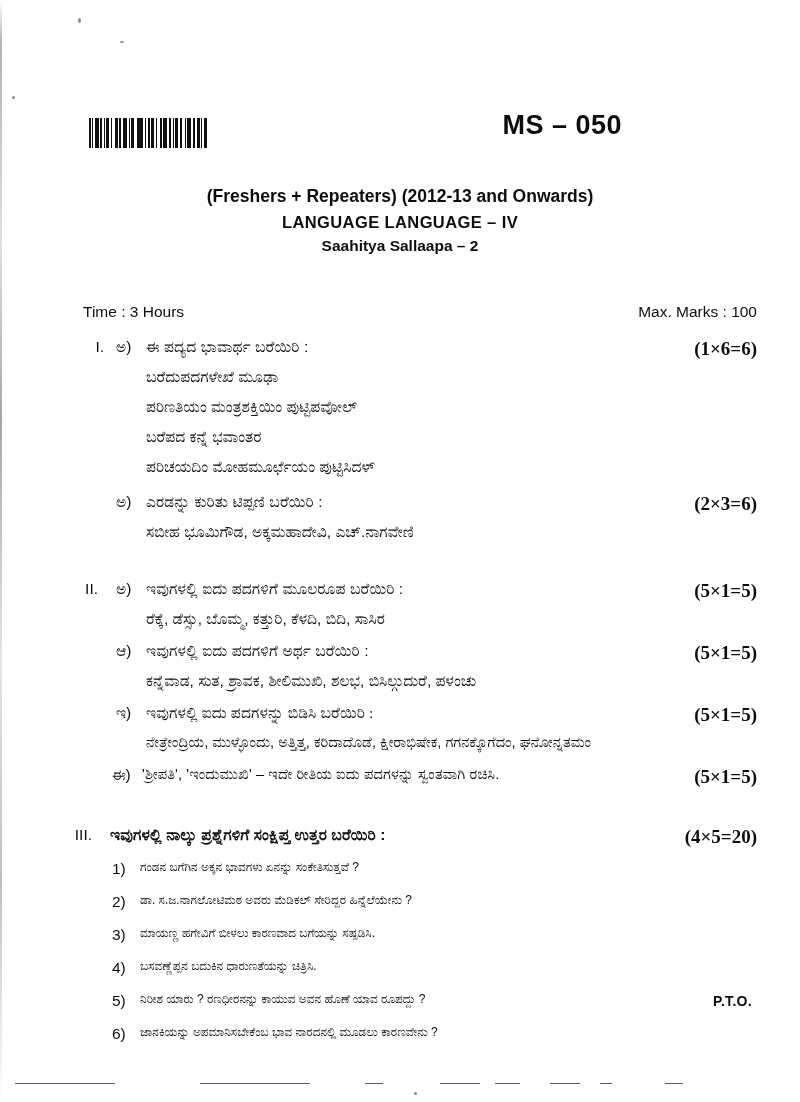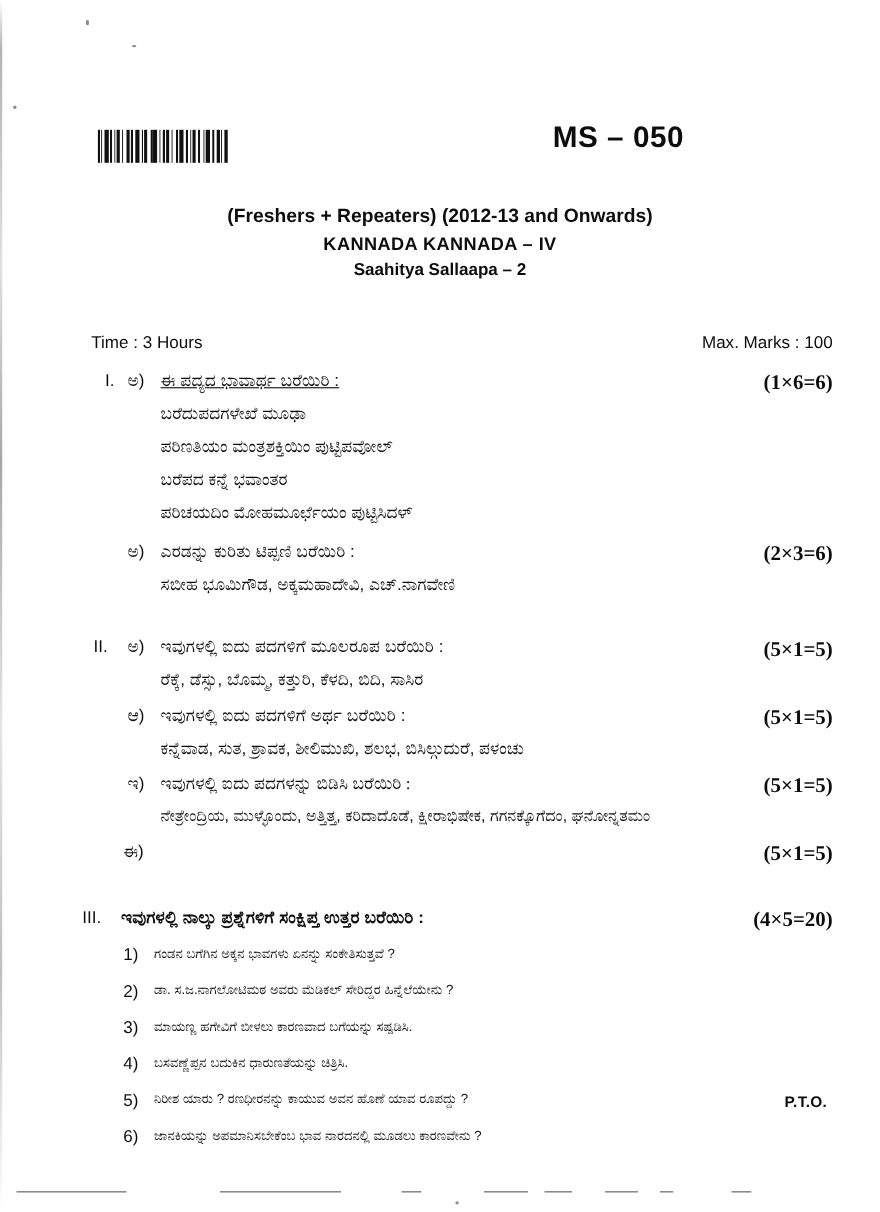--- a/index.html
+++ b/index.html
@@ -272,35 +272,35 @@
         <span style="width:1px;background:#fff"></span>
       <span style="width:1px"></span>
         <span style="width:2px;background:#fff"></span>
       <span style="width:3px"></span>
     </div>
     <div class="code-number">MS – 050</div>
   </div>
 
   <div class="title-block">
     <span class="tline t2">(Freshers + Repeaters) (2012-13 and Onwards)</span>
-    <span class="tline t3">KANNADA KANNADA – IV</span>
+    <span class="tline t3">LANGUAGE LANGUAGE – IV</span>
     <span class="tline t4">Saahitya Sallaapa – 2</span>
   </div>
 
   <div class="time-row">
     <div class="time-label">Time : 3 Hours</div>
     <div class="marks-label">Max. Marks : 100</div>
   </div>
 
   <div class="body">
 
     <div class="qrow">
       <div class="roman" style="left:72px; top:0px;">I.</div>
       <div class="sublabel" style="left:116px; top:0px;">ಅ)</div>
-      <div class="qtext kn" style="left:146px; top:0px;text-decoration:underline;">ಈ ಪದ್ಯದ ಭಾವಾರ್ಥ ಬರೆಯಿರಿ :</div>
+      <div class="qtext kn" style="left:146px; top:0px;">ಈ ಪದ್ಯದ ಭಾವಾರ್ಥ ಬರೆಯಿರಿ :</div>
       <div class="marks" style="top:0px;">(1×6=6)</div>
 
       <div class="verse" style="left:146px; top:30px;">ಬರೆದುಪದಗಳೇಖೆ ಮೂಢಾ</div>
       <div class="verse" style="left:146px; top:60px;">ಪರಿಣತಿಯಂ ಮಂತ್ರಶಕ್ತಿಯಿಂ ಪುಟ್ಟಿಪವೋಲ್</div>
       <div class="verse" style="left:146px; top:90px;">ಬರೆಪದ ಕನ್ನೆ ಭವಾಂತರ</div>
       <div class="verse" style="left:146px; top:120px;">ಪರಿಚಯದಿಂ ಮೋಹಮೂರ್ಛೆಯಂ ಪುಟ್ಟಿಸಿದಳ್</div>
 
       <div class="sublabel" style="left:116px; top:155px;">ಅ)</div>
       <div class="qtext kn" style="left:146px; top:155px;">ಎರಡನ್ನು ಕುರಿತು ಟಿಪ್ಪಣಿ ಬರೆಯಿರಿ :</div>
       <div class="marks" style="top:155px;">(2×3=6)</div>
@@ -318,20 +318,21 @@
       <div class="qtext kn" style="left:146px; top:284px;">ಇವುಗಳಲ್ಲಿ ಐದು ಪದಗಳಿಗೆ ಅರ್ಥ ಬರೆಯಿರಿ :</div>
       <div class="marks" style="top:284px;">(5×1=5)</div>
       <div class="verse" style="left:146px; top:314px;">ಕನ್ನೆವಾಡ, ಸುತ, ಶ್ರಾವಕ, ಶೀಲಿಮುಖಿ, ಶಲಭ, ಬಿಸಿಲ್ಗುದುರೆ, ಪಳಂಚು</div>
 
       <div class="sublabel" style="left:116px; top:346px;">ಇ)</div>
       <div class="qtext kn" style="left:146px; top:346px;font-family:Liberation Serif, serif;">ಇವುಗಳಲ್ಲಿ ಐದು ಪದಗಳನ್ನು ಬಿಡಿಸಿ ಬರೆಯಿರಿ :</div>
       <div class="marks" style="top:346px;">(5×1=5)</div>
       <div class="verse" style="left:146px; top:376px; font-size:14.6px;text-align:right;">ನೇತ್ರೇಂದ್ರಿಯ, ಮುಳ್ಳೊಂದು, ಅತ್ತಿತ್ತ, ಕರಿದಾದೊಡೆ, ಕ್ಷೀರಾಭಿಷೇಕ, ಗಗನಕ್ಕೊಗೆದಂ, ಘನೋನ್ನತಮಂ</div>
 
       <div class="sublabel" style="left:112px; top:408px;">ಈ)</div>
+      <div class="qtext kn" style="left:142px; top:408px; font-size:14.6px;">'ಶ್ರೀಪತಿ', 'ಇಂದುಮುಖಿ' – ಇದೇ ರೀತಿಯ ಐದು ಪದಗಳನ್ನು ಸ್ವಂತವಾಗಿ ರಚಿಸಿ.</div>
       <div class="marks" style="top:408px;">(5×1=5)</div>
     </div>
 
     <div class="qrow">
       <div class="roman" style="left:60px; top:448px;">III.</div>
       <div class="qtext kn bold-kn" style="left:110px; top:448px;">ಇವುಗಳಲ್ಲಿ ನಾಲ್ಕು ಪ್ರಶ್ನೆಗಳಿಗೆ ಸಂಕ್ಷಿಪ್ತ ಉತ್ತರ ಬರೆಯಿರಿ :</div>
       <div class="marks" style="top:448px;">(4×5=20)</div>
 
       <div class="numlabel" style="left:112px; top:482px;">1)</div>
       <div class="numitem" style="left:140px; top:482px;">ಗಂಡನ ಬಗೆಗಿನ ಅಕ್ಕನ ಭಾವಗಳು ಏನನ್ನು ಸಂಕೇತಿಸುತ್ತವೆ ?</div>

